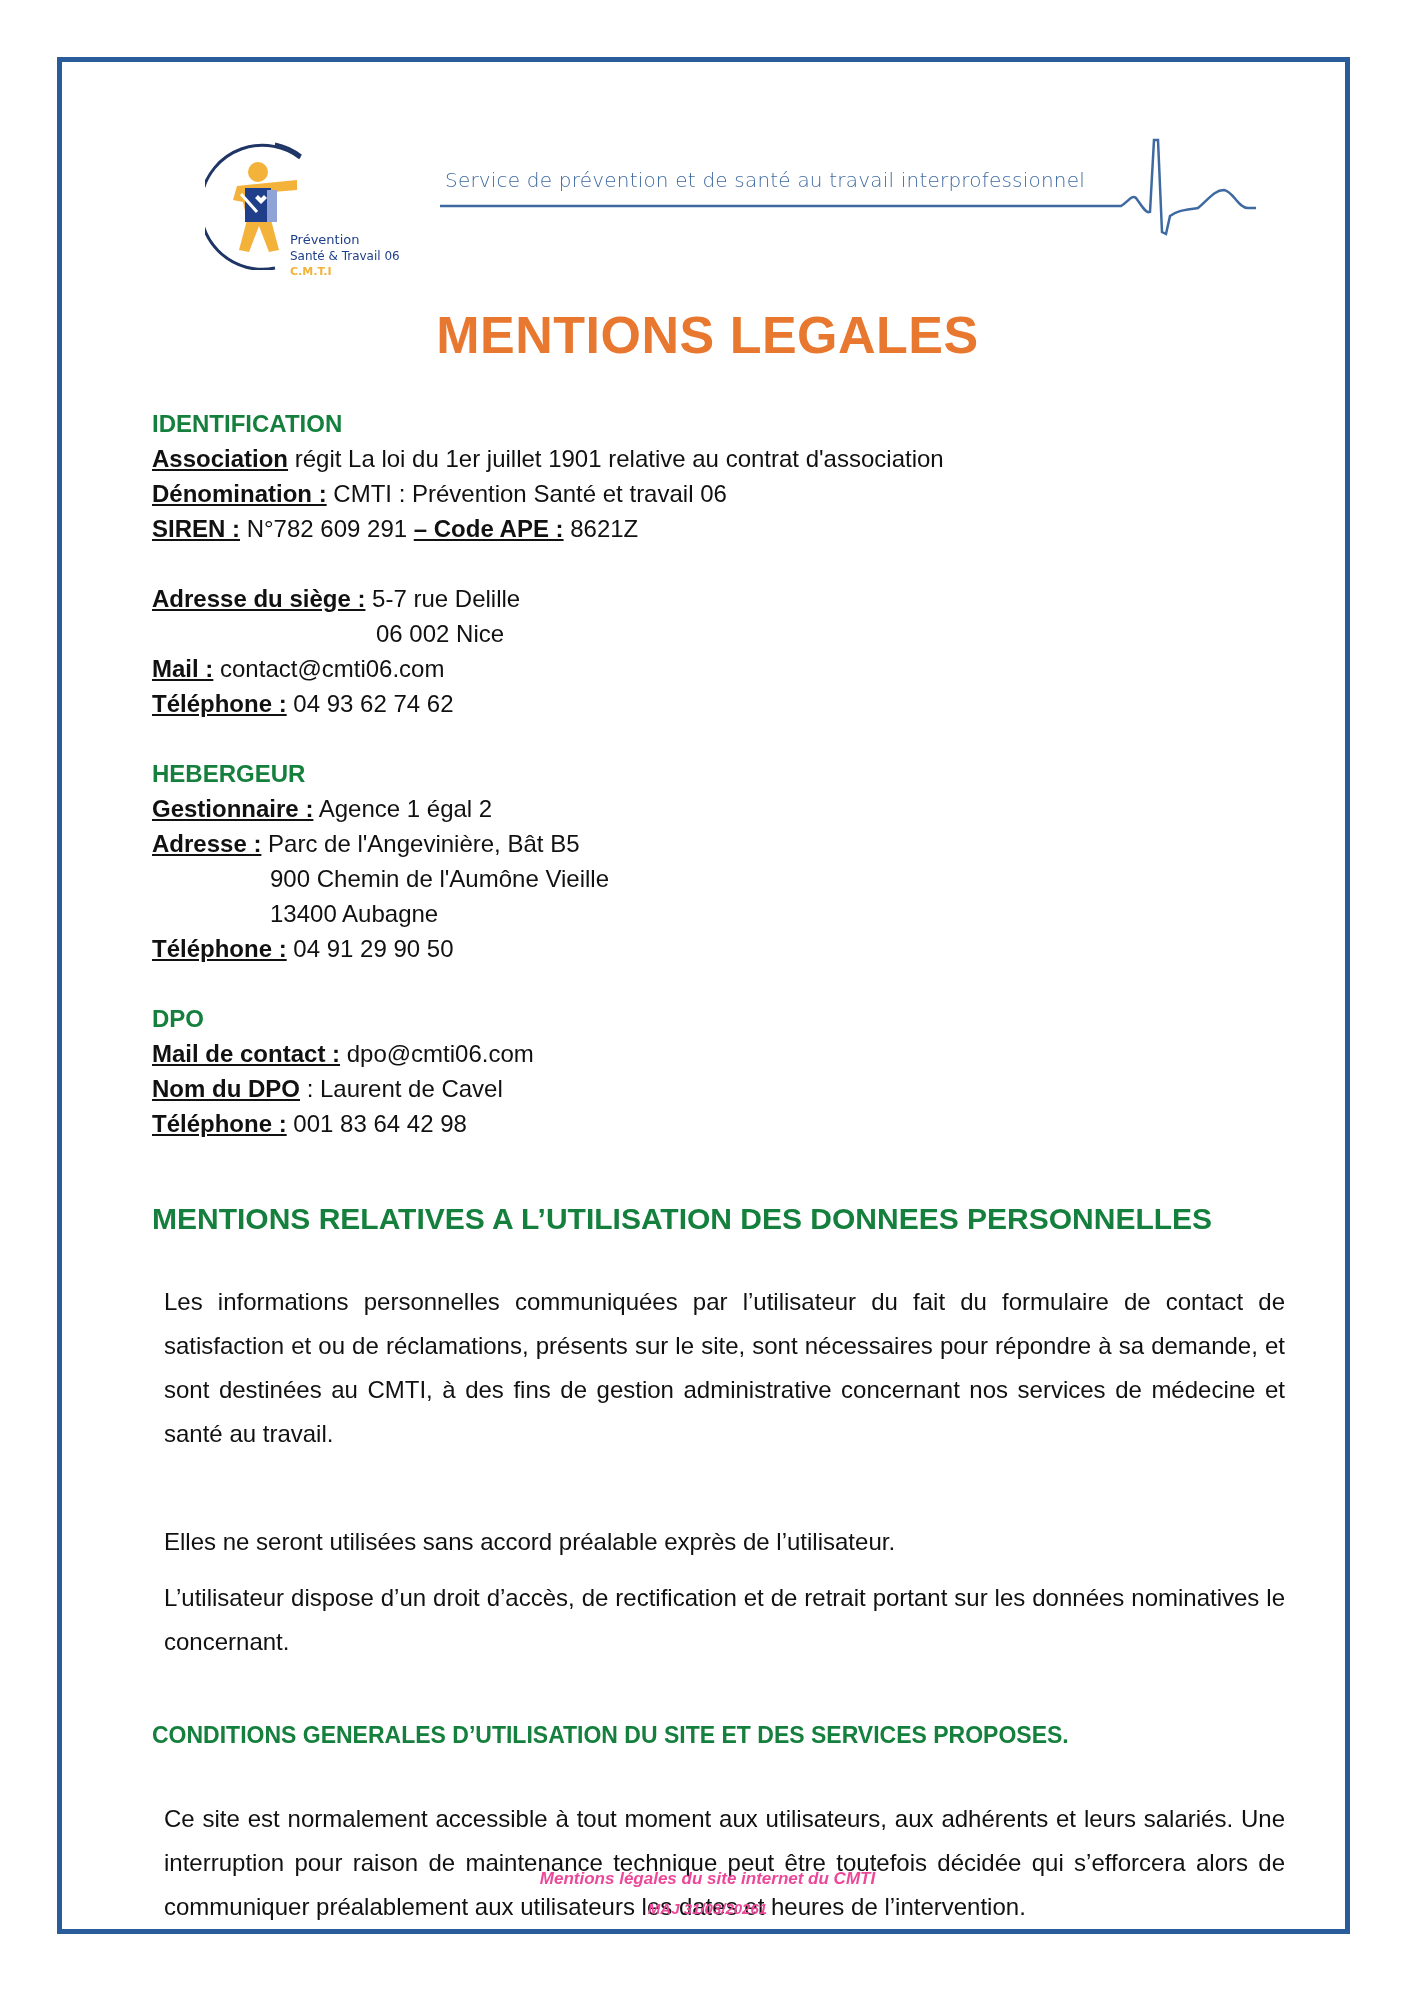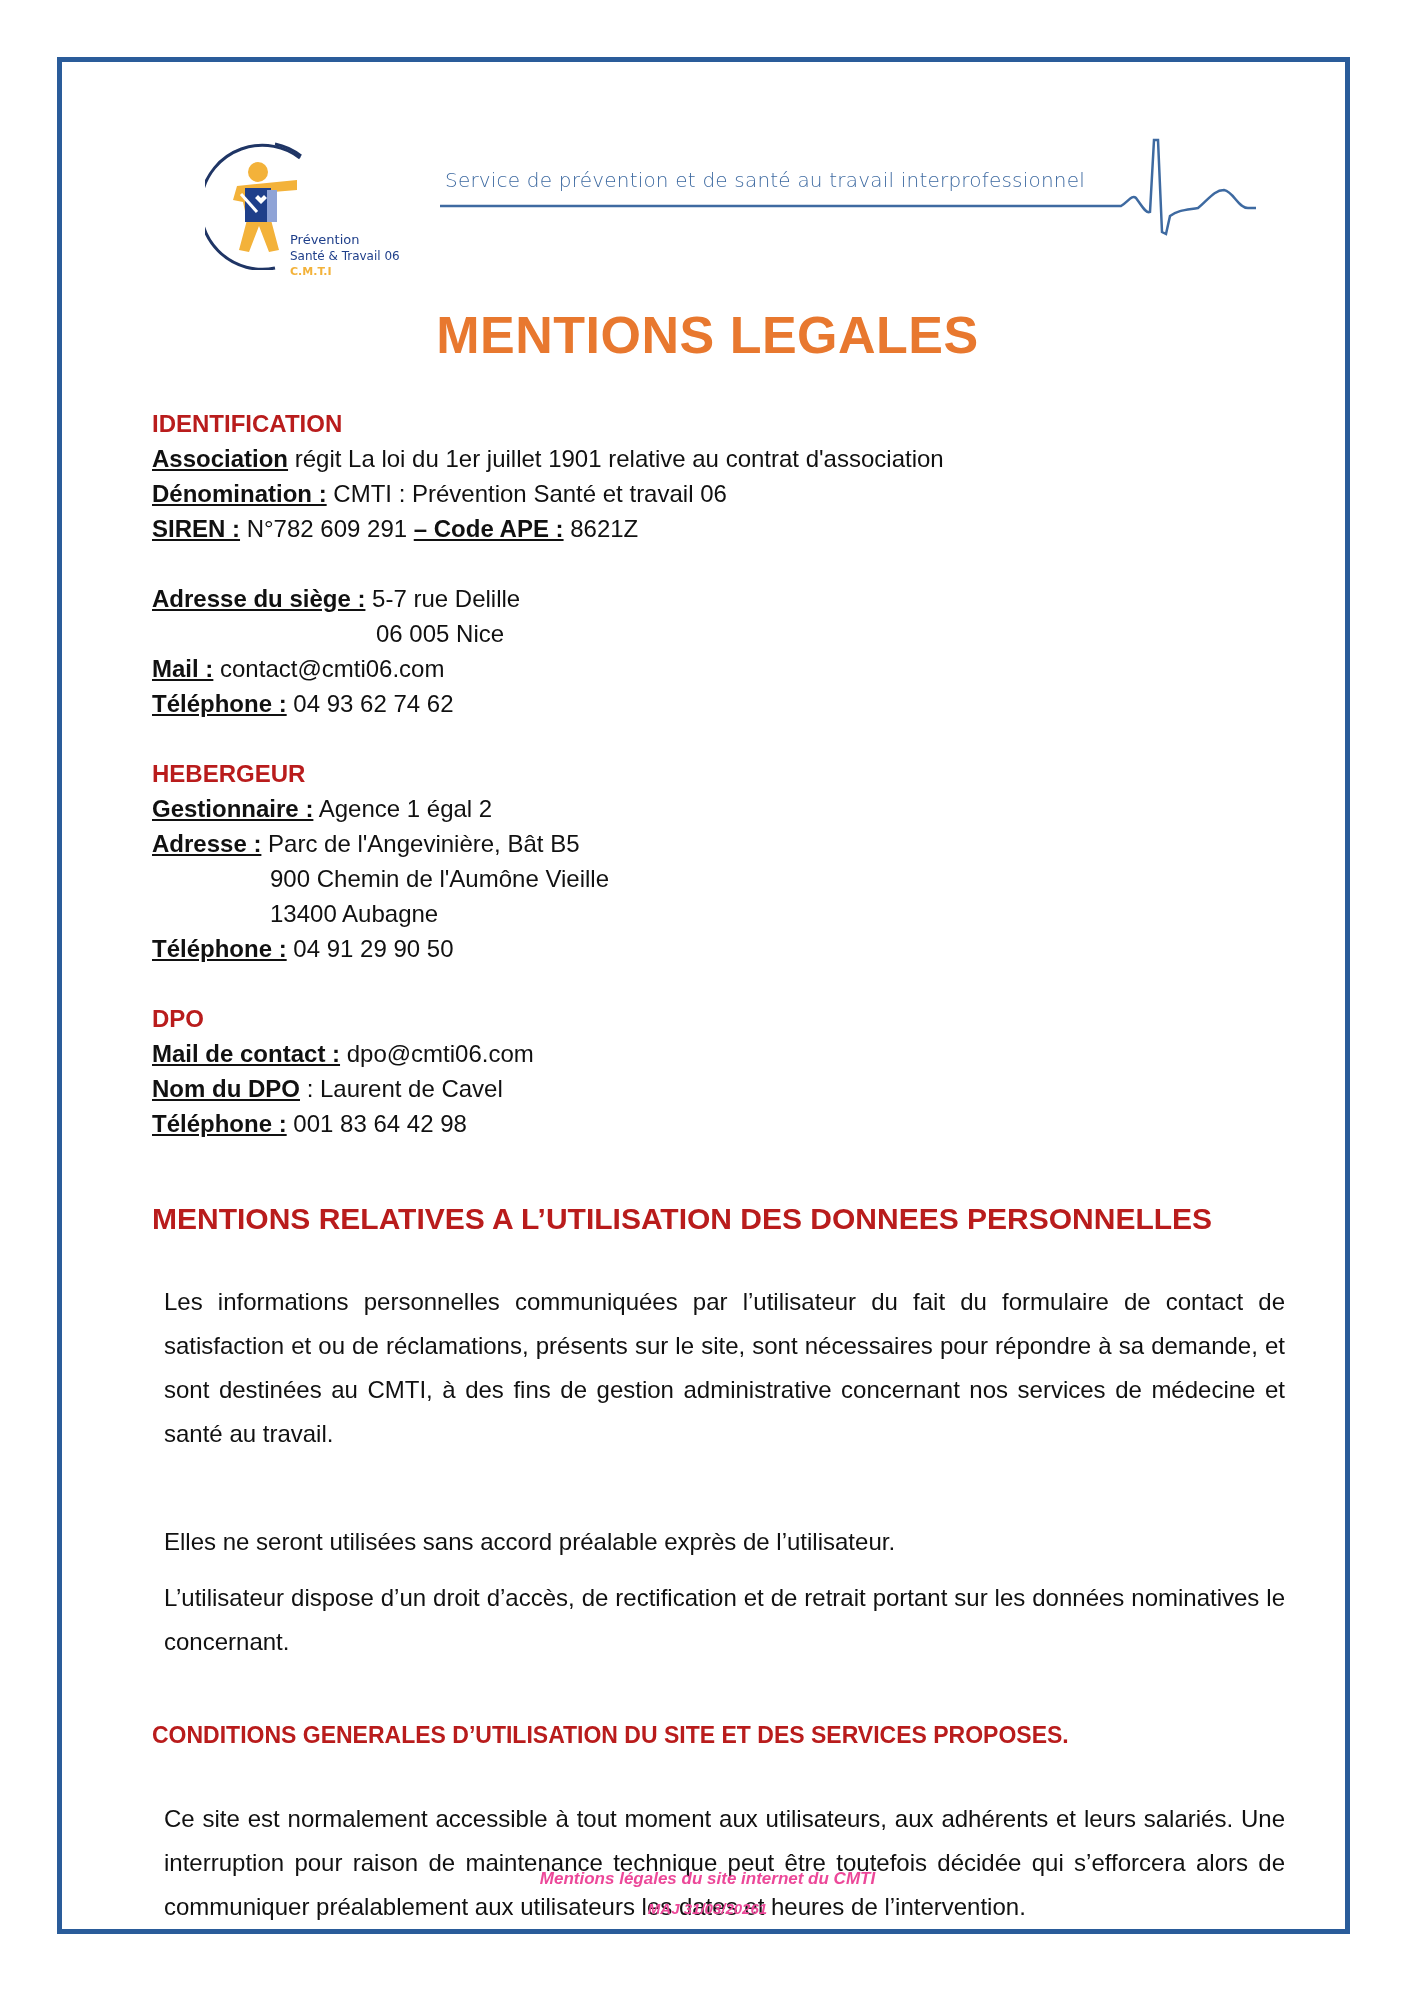--- a/index.html
+++ b/index.html
@@ -8,21 +8,21 @@
   .frame { position: absolute; left: 57px; top: 57px; width: 1293px; height: 1877px;
            border: 5px solid #2a5c9a; box-sizing: border-box; }
   .logo { position: absolute; left: 205px; top: 140px; width: 215px; height: 130px; }
   .tagline { position: absolute; left: 445px; top: 168px; font-size: 20px; color: #3e6aa1;
              font-family: "DejaVu Sans", sans-serif; letter-spacing: 0.2px; font-weight: 300; }
   .ecg { position: absolute; left: 438px; top: 130px; width: 820px; height: 110px; }
   .title { position: absolute; left: 0; width: 1415px; top: 305px; text-align: center;
            font-size: 52px; font-weight: bold; color: #e8782f; letter-spacing: 0.5px; }
   .content { position: absolute; left: 152px; top: 406px; width: 1145px;
              font-size: 24px; line-height: 35px; }
-  .h { color: #b91c1c; font-weight: bold; font-size: 24px; }
+  .h { color: #15803d; font-weight: bold; font-size: 24px; }
   .line b { font-weight: bold; text-decoration: underline; }
   .gap { height: 35px; }
   .gap2 { height: 60px; }
   .indent1 { padding-left: 224px; }
   .indent2 { padding-left: 118px; }
   .para { text-align: justify; line-height: 44px; margin: 12px; }
   .para.last { text-align-last: left; }
   .footer { position: absolute; left: 0; width: 1415px; top: 1868px; text-align: center;
             color: #ec4899; font-style: italic; font-weight: bold; }
   .footer .f1 { font-size: 17px; line-height: 22px; }
@@ -59,21 +59,21 @@
 <div class="title">MENTIONS LEGALES</div>
 
 <div class="content">
 
   <div class="h">IDENTIFICATION</div>
   <div class="line"><b>Association</b><span> régit La loi du 1er juillet 1901 relative au contrat d'association</span></div>
   <div class="line"><b>Dénomination :</b><span> CMTI : Prévention Santé et travail 06</span></div>
   <div class="line"><b>SIREN :</b><span> N°782 609 291 </span><b>– Code APE :</b><span> 8621Z</span></div>
   <div class="gap"></div>
   <div class="line"><b>Adresse du siège :</b><span> 5-7 rue Delille</span></div>
-  <div class="line indent1">06 005 Nice</div>
+  <div class="line indent1">06 002 Nice</div>
   <div class="line"><b>Mail :</b><span> contact@cmti06.com</span></div>
   <div class="line"><b>Téléphone :</b><span> 04 93 62 74 62</span></div>
   <div class="gap"></div>
 
   <div class="h">HEBERGEUR</div>
   <div class="line"><b>Gestionnaire :</b><span> Agence 1 égal 2</span></div>
   <div class="line"><b>Adresse :</b><span> Parc de l'Angevinière, Bât B5</span></div>
   <div class="line indent2">900 Chemin de l'Aumône Vieille</div>
   <div class="line indent2">13400 Aubagne</div>
   <div class="line"><b>Téléphone :</b><span> 04 91 29 90 50</span></div>

